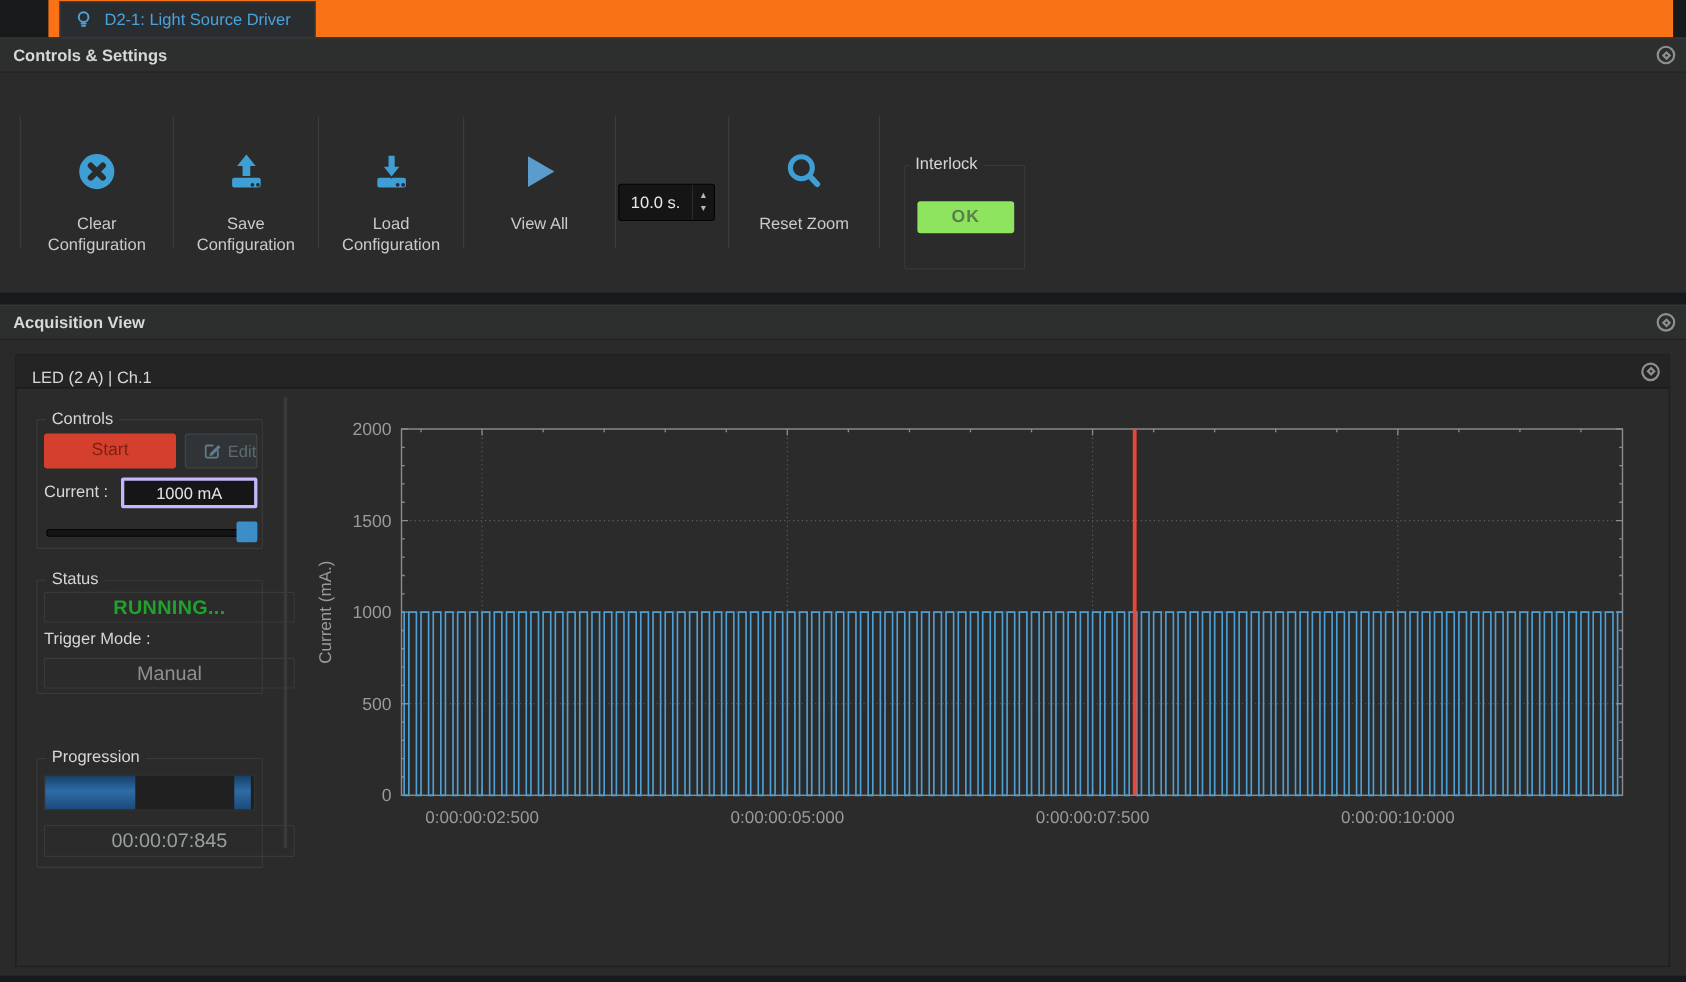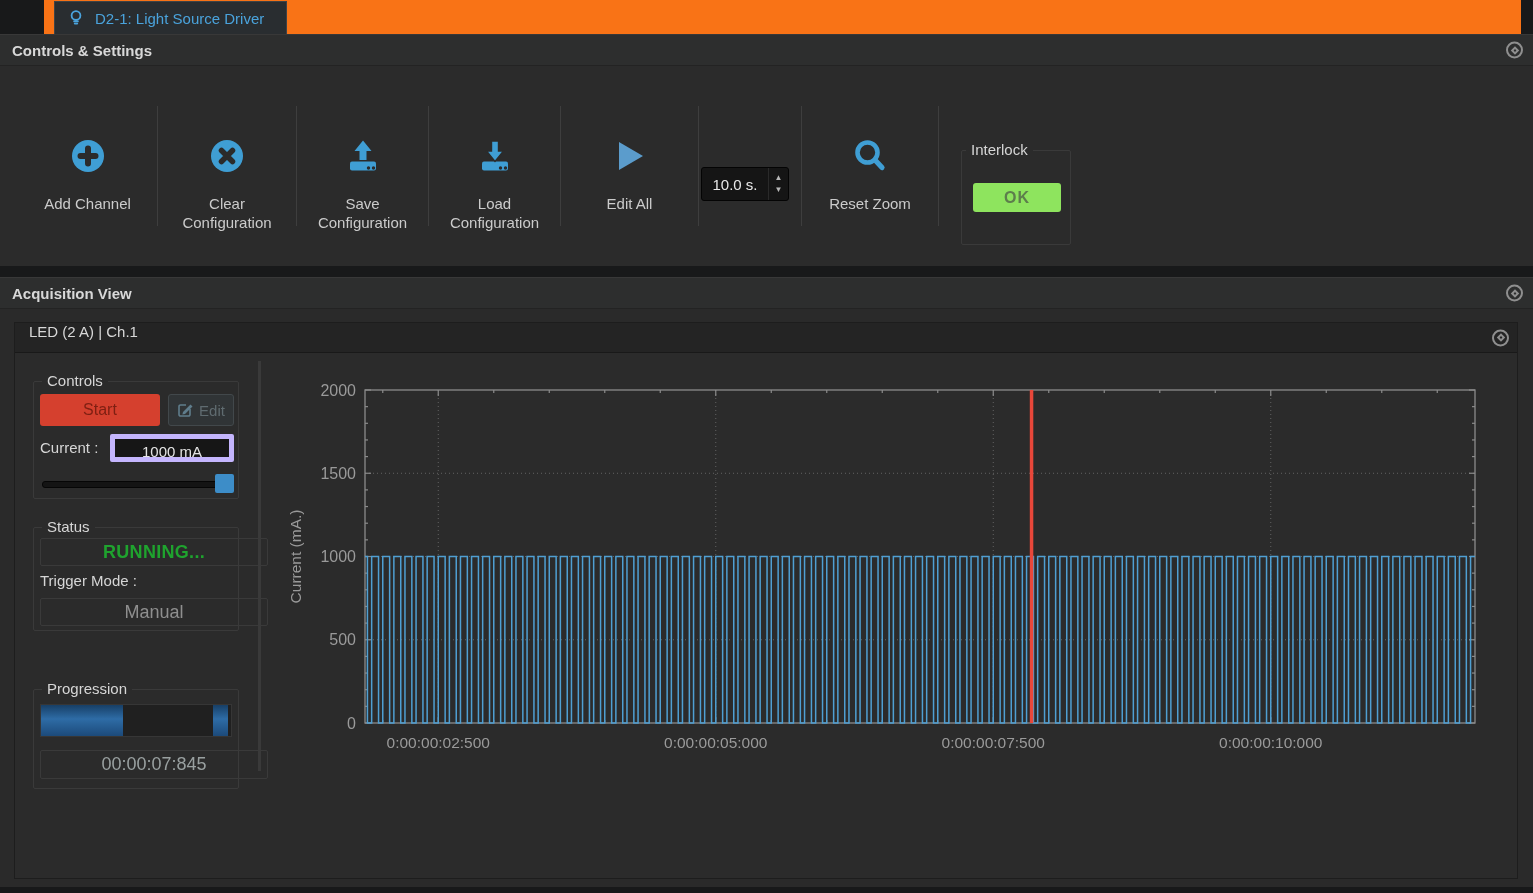--- a/index.html
+++ b/index.html
@@ -65,33 +65,33 @@
     border:1px solid #3a3a3a;border-radius:2px;
   }
   .interlock .legend{position:absolute;top:-10px;left:4px;background:#2b2b2b;padding:0 5px;font-size:15px;color:#d6d6d6}
   .ok-btn{
     position:absolute;left:11px;top:32px;width:88px;height:29px;border-radius:3px;
     background:var(--ok-green);color:#5d7e4c;font-size:16px;font-weight:bold;
     display:flex;align-items:center;justify-content:center;letter-spacing:1px;
   }
   
   .channel-panel{position:absolute;left:14px;right:15px;top:13px;bottom:8px;background:#2b2b2b;border:1px solid #1d1d1d}
-  .panel-header{position:relative;height:30px;background:#242424;border-bottom:1px solid #191919;display:flex;align-items:flex-start;padding:0 14px;font-size:15px;color:#d8d8d8}
+  .panel-header{position:relative;height:30px;background:#242424;border-bottom:1px solid #191919;display:flex;align-items:flex-end;padding:0 14px;font-size:15px;color:#d8d8d8}
   .panel-header .collapse{right:8px}
   .panel-body{position:absolute;top:30px;left:0;right:0;bottom:0;overflow:hidden}
   
   .group{position:absolute;left:18px;width:206px;border:1px solid #3a3a3a;border-radius:2px}
   .legend{position:absolute;top:-10px;left:8px;background:#2b2b2b;padding:0 5px;font-size:15px;color:#d6d6d6}
   #g-controls{top:28px;height:118px}
   #g-status{top:174px;height:104px}
   #g-prog{top:336px;height:100px}
   .stop-btn{position:absolute;left:6px;top:12px;width:120px;height:32px;background:var(--stop-red);border:none;border-radius:3px;color:#7e1f12;font-size:16px;font-family:inherit}
-  .edit-btn{position:absolute;left:134px;top:12px;width:66px;height:32px;background:#303436;border:1px solid #42484b;border-radius:3px;color:#5f6b70;font-size:15px;font-family:inherit;display:flex;align-items:center;justify-content:center;gap:6px}
+  .edit-btn{position:absolute;left:134px;top:12px;width:66px;height:32px;background:#303436;border:1px solid #42484b;border-radius:3px;color:#5f6b70;font-size:15px;font-family:inherit;display:flex;align-items:center;justify-content:flex-end;gap:6px}
   .cur-label{position:absolute;left:6px;top:52px;line-height:28px;font-size:15px;color:#d6d6d6}
-  .cur-field{position:absolute;left:76px;top:52px;width:124px;height:28px;background:#161616;border:5px solid #c4b5fd;border-radius:2px;text-align:center;line-height:26px;font-size:15px;color:#e3e3e3}
+  .cur-field{position:absolute;left:76px;top:52px;width:124px;height:28px;background:#161616;border:3px solid #c4b5fd;border-radius:2px;text-align:center;line-height:26px;font-size:15px;color:#e3e3e3}
   .slider{position:absolute;left:6px;top:92px;width:194px;height:20px}
   .slider .track{position:absolute;left:2px;right:2px;top:7px;height:7px;background:#141414;border:1px solid #060606;border-radius:3px}
   .slider .handle{position:absolute;top:0;width:19px;height:19px;background:var(--handle-blue);border-radius:2px}
   .status-box,.manual-box,.time-box{position:absolute;left:6px;width:228px;height:28px;border:1px solid #3a3a3a;border-radius:2px;text-align:center;line-height:27px;font-size:18px}
   .status-box{top:10px;color:var(--run-green);font-weight:bold;letter-spacing:.3px}
   .trig-label{position:absolute;left:6px;top:44px;font-size:15px;color:#d6d6d6}
   .manual-box{top:70px;color:#8f8f8f}
   .prog-bar{position:absolute;left:6px;top:14px;width:192px;height:33px;background:#202020;border:1px solid #363636;overflow:hidden}
   .prog-fill,.prog-chunk{position:absolute;top:0;bottom:0;background:linear-gradient(180deg,#173f66,#2e6ca6 45%,#1c4a7a)}
   .time-box{top:60px;height:29px;color:#99a0a0}
@@ -117,29 +117,20 @@
 <div id="dock-controls">
   <div class="dock-header">
     <span>Controls &amp; Settings</span>
     <span class="collapse">
         <i></i>
       </span>
   </div>
   <div class="dock-body">
     <div class="toolbar">
 
-      <div class="tcell" style="width:139px">
-        <span class="ic">
-          <svg class="icsvg" width="36" height="36" viewBox="0 0 36 36">
-            <circle cx="18" cy="18" r="16" fill="var(--accent)"></circle>
-            <path d="M18 10.5v15M10.5 18h15" stroke="#2b2b2b" stroke-width="6" stroke-linecap="round"></path>
-          </svg>
-        </span>
-        <span class="tlabel">Add Channel</span>
-      </div>
 
       <div class="vsep"></div>
 
       <div class="tcell" style="width:138px">
         <span class="ic">
           <svg class="icsvg" width="36" height="36" viewBox="0 0 36 36">
             <circle cx="18" cy="18" r="16" fill="var(--accent)"></circle>
             <path d="M12.5 12.5l11 11M23.5 12.5l-11 11" stroke="#2b2b2b" stroke-width="5.5" stroke-linecap="round"></path>
           </svg>
         </span>
@@ -175,21 +166,21 @@
       </div>
 
       <div class="vsep"></div>
 
       <div class="tcell" style="width:137px">
         <span class="ic">
           <svg class="icsvg" width="34" height="36" viewBox="0 0 34 36">
             <path d="M6 4l24 14L6 32z" fill="#5b9ccc"></path>
           </svg>
         </span>
-        <span class="tlabel">Edit All</span>
+        <span class="tlabel">View All</span>
       </div>
 
 
       <div class="vsep"></div>
 
 
       <div class="spinbox">
         <span class="spin-val">10.0 s.</span>
         <span class="spin-arrows">
           <i>▲</i>

